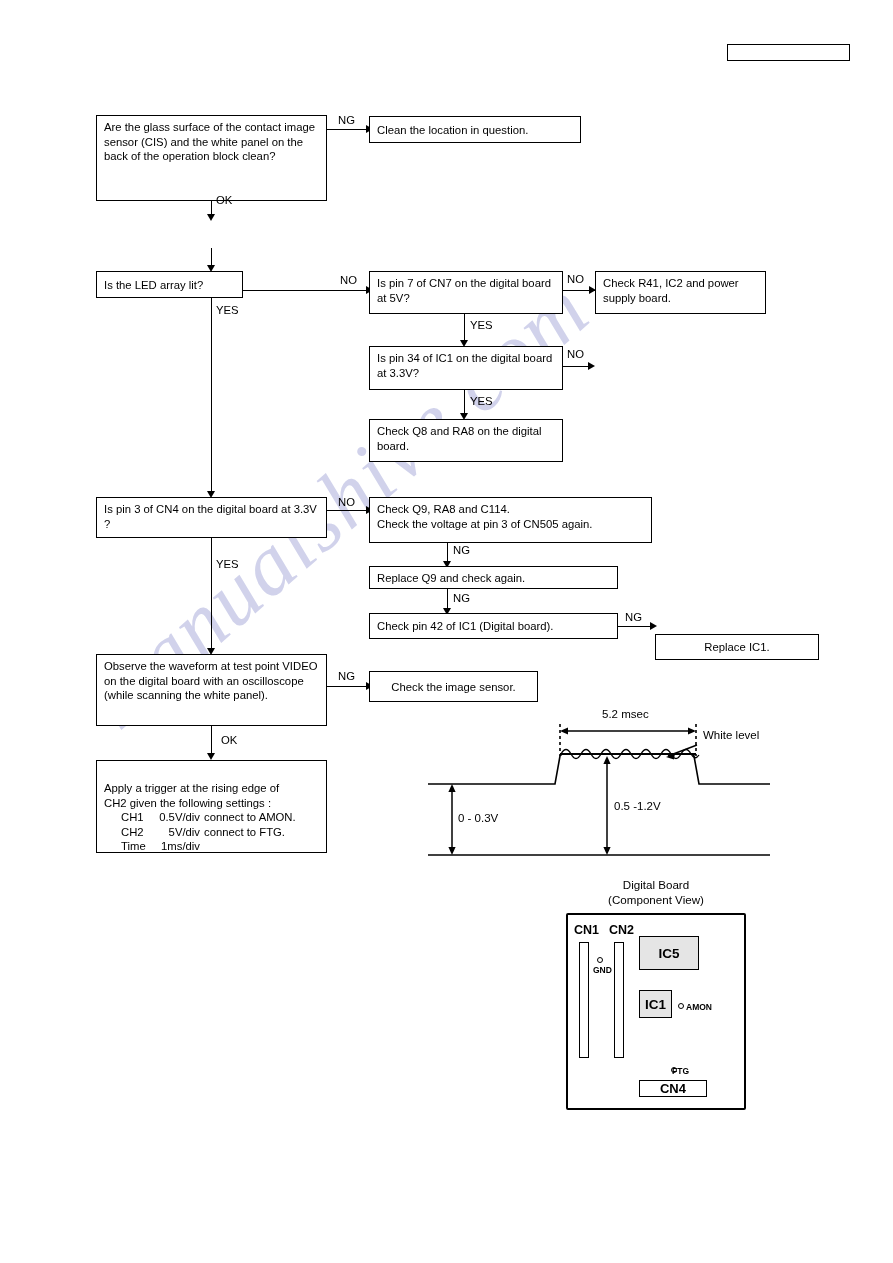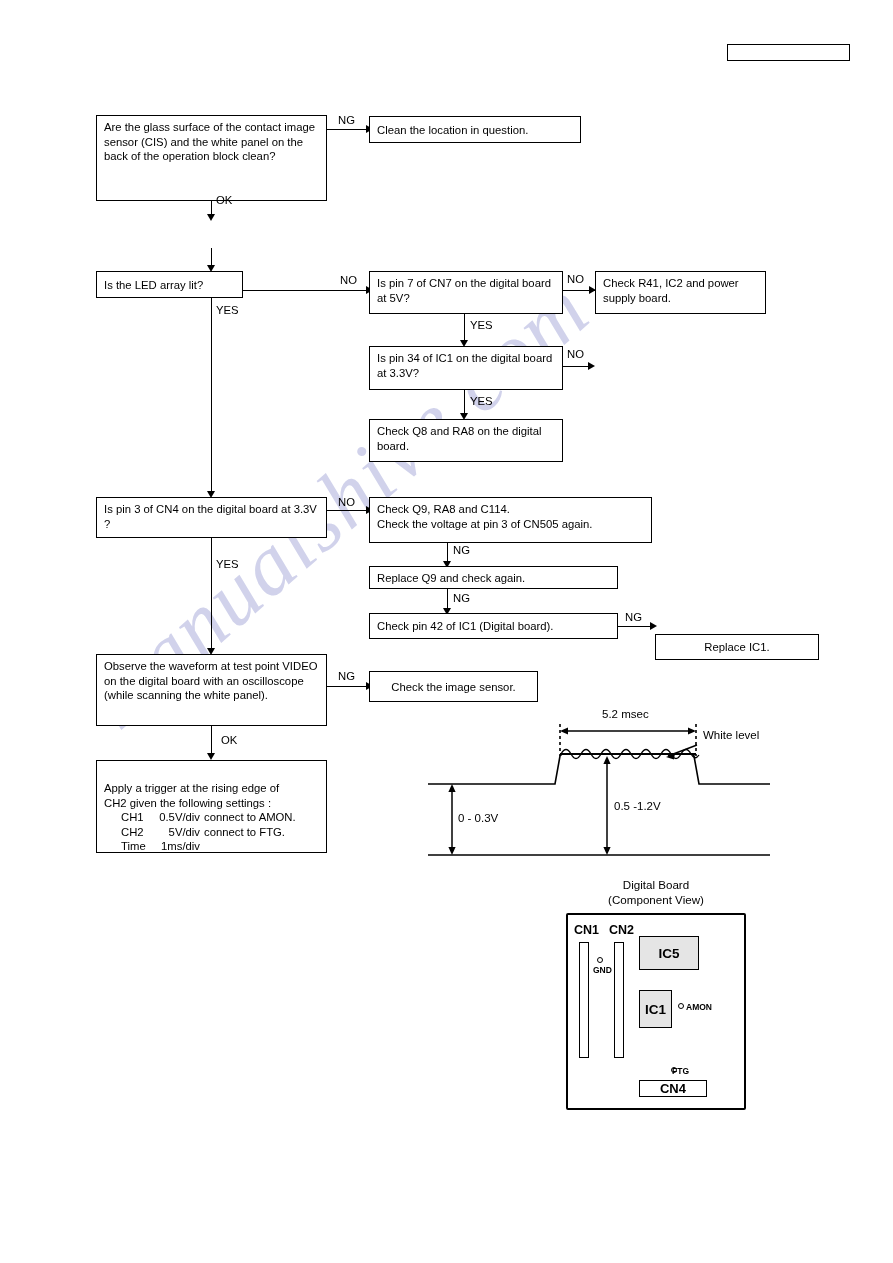--- a/index.html
+++ b/index.html
@@ -400,21 +400,21 @@
       <div class="conn" style="left:11px; top:27px; width:10px; height:116px;"></div>
       <div class="conn" style="left:46px; top:27px; width:10px; height:116px;"></div>
 
       <div class="pad" style="left:29px; top:42px;"></div>
       <div class="blbl" style="left:25px; top:51px;">GND</div>
 
       <div class="chip" style="left:71px; top:21px; width:60px; height:34px;">
         <span>IC5</span>
       </div>
 
-      <div class="chip" style="left:71px; top:75px; width:33px; height:38px;">
+      <div class="chip" style="left:71px; top:75px; width:33px; height:28px;">
         <span>IC1</span>
       </div>
 
       <div class="pad" style="left:110px; top:88px;"></div>
       <div class="blbl" style="left:118px; top:88px;">AMON</div>
 
       <div class="pad" style="left:103px; top:152px;"></div>
       <div class="blbl" style="left:104px; top:152px;">FTG</div>
 
       <div id="cn4box" style="left:71px; top:165px; width:68px; height:17px;">

